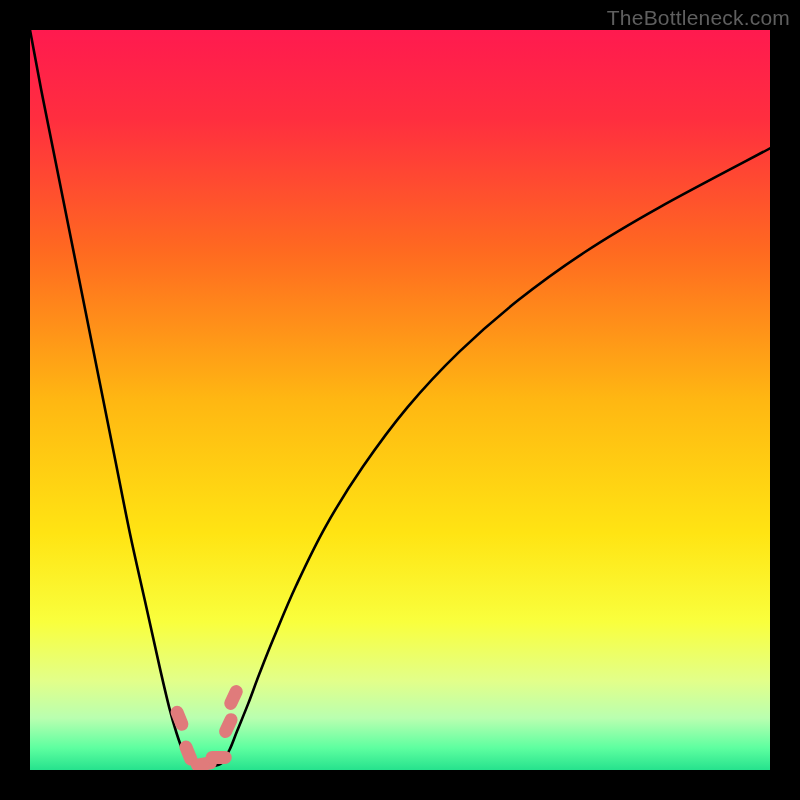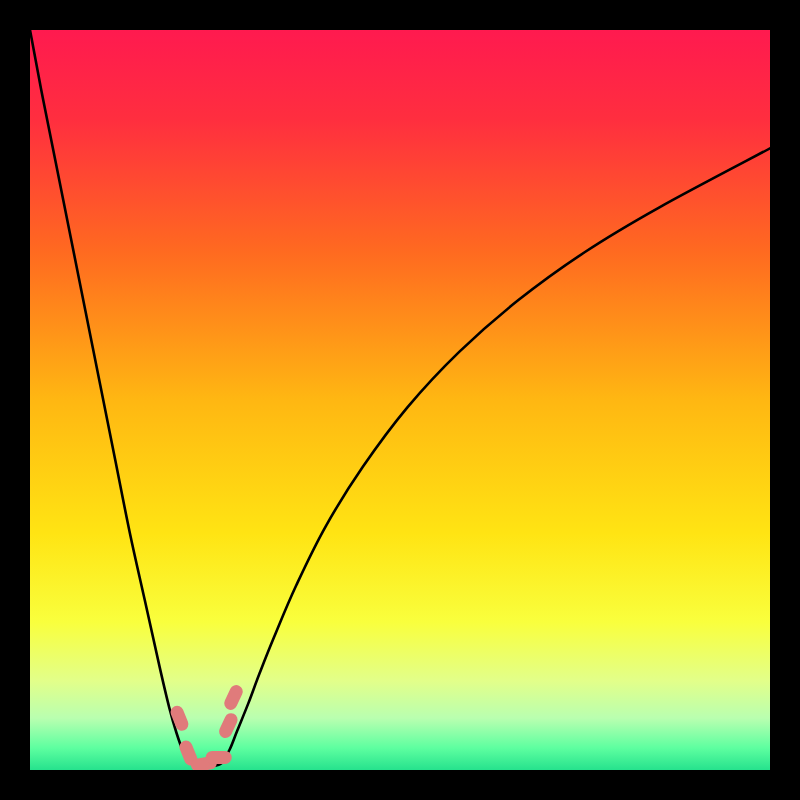--- a/index.html
+++ b/index.html
@@ -49,20 +49,21 @@
   }
   .marker {
     fill: #e07b7b;
     stroke: none;
   }
 </style>
 </head>
 <body>
 
 <div class="frame">
+  <div class="watermark">TheBottleneck.com</div>
   <div class="plot-area">
     <svg class="gradient" viewBox="0 0 740 740" preserveAspectRatio="none">
       <defs>
         <linearGradient id="bg-grad" x1="0" y1="0" x2="0" y2="1">
             <stop offset="0%" stop-color="#ff1a4f"></stop>
             <stop offset="12%" stop-color="#ff2e3f"></stop>
             <stop offset="30%" stop-color="#ff6a20"></stop>
             <stop offset="50%" stop-color="#ffb712"></stop>
             <stop offset="68%" stop-color="#ffe413"></stop>
             <stop offset="80%" stop-color="#f9ff3d"></stop>

